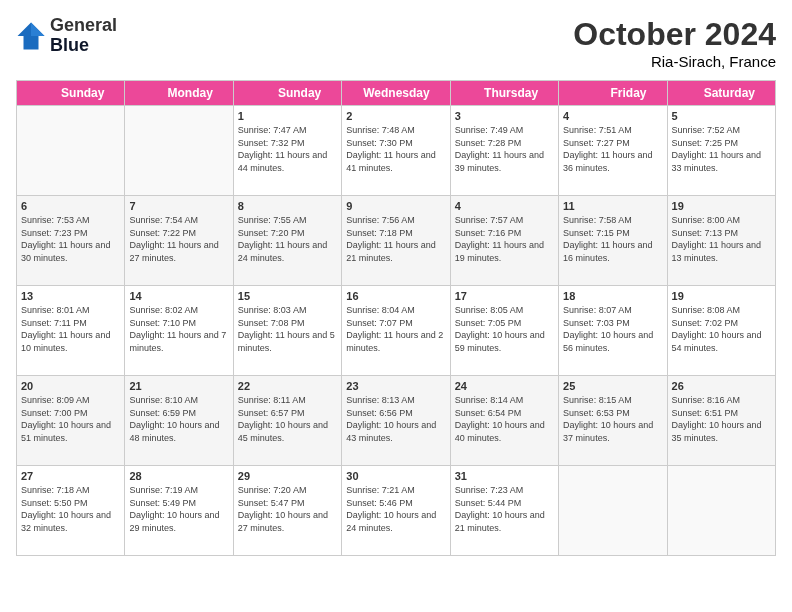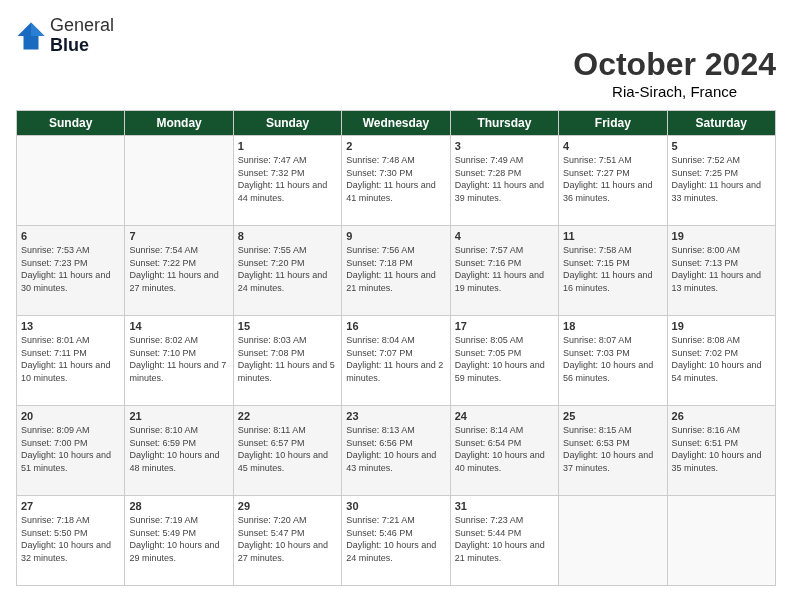--- a/index.html
+++ b/index.html
@@ -20,58 +20,57 @@
       display: flex;
       align-items: center;
     }
     .logo-text {
       display: flex;
       flex-direction: column;
       line-height: 1.1;
     }
     .logo-general {
       font-size: 18px;
-      font-weight: normal;
+      font-weight: bold;
       color: #333;
     }
     .logo-blue {
       font-size: 18px;
       font-weight: bold;
       color: #0f172a;
     }
     .logo-icon {
       width: 30px;
       height: 30px;
       margin-right: 4px;
     }
     .title-section {
-      text-align: center;
-      margin-top: 30px;
+      text-align: right;
     }
     .month-title {
       font-size: 32px;
       font-weight: bold;
       color: #333;
     }
     .location {
       font-size: 15px;
       color: #000000;
     }
     table {
       width: 100%;
       border-collapse: collapse;
       table-layout: fixed;
     }
     thead tr th {
-      background-color: #14532d;
+      background-color: #ec4899;
       color: #fff;
       font-size: 12px;
       font-weight: bold;
-      padding: 5px 0;
-      text-align: center;
+      padding: 5px 20px;
+      text-align: right;
       border: 1px solid #ccc;
     }
     tbody tr td {
       border: 1px solid #ccc;
       vertical-align: top;
       padding: 4px;
       font-size: 9.5px;
       color: #333;
       height: 90px;
       background: #fff;

